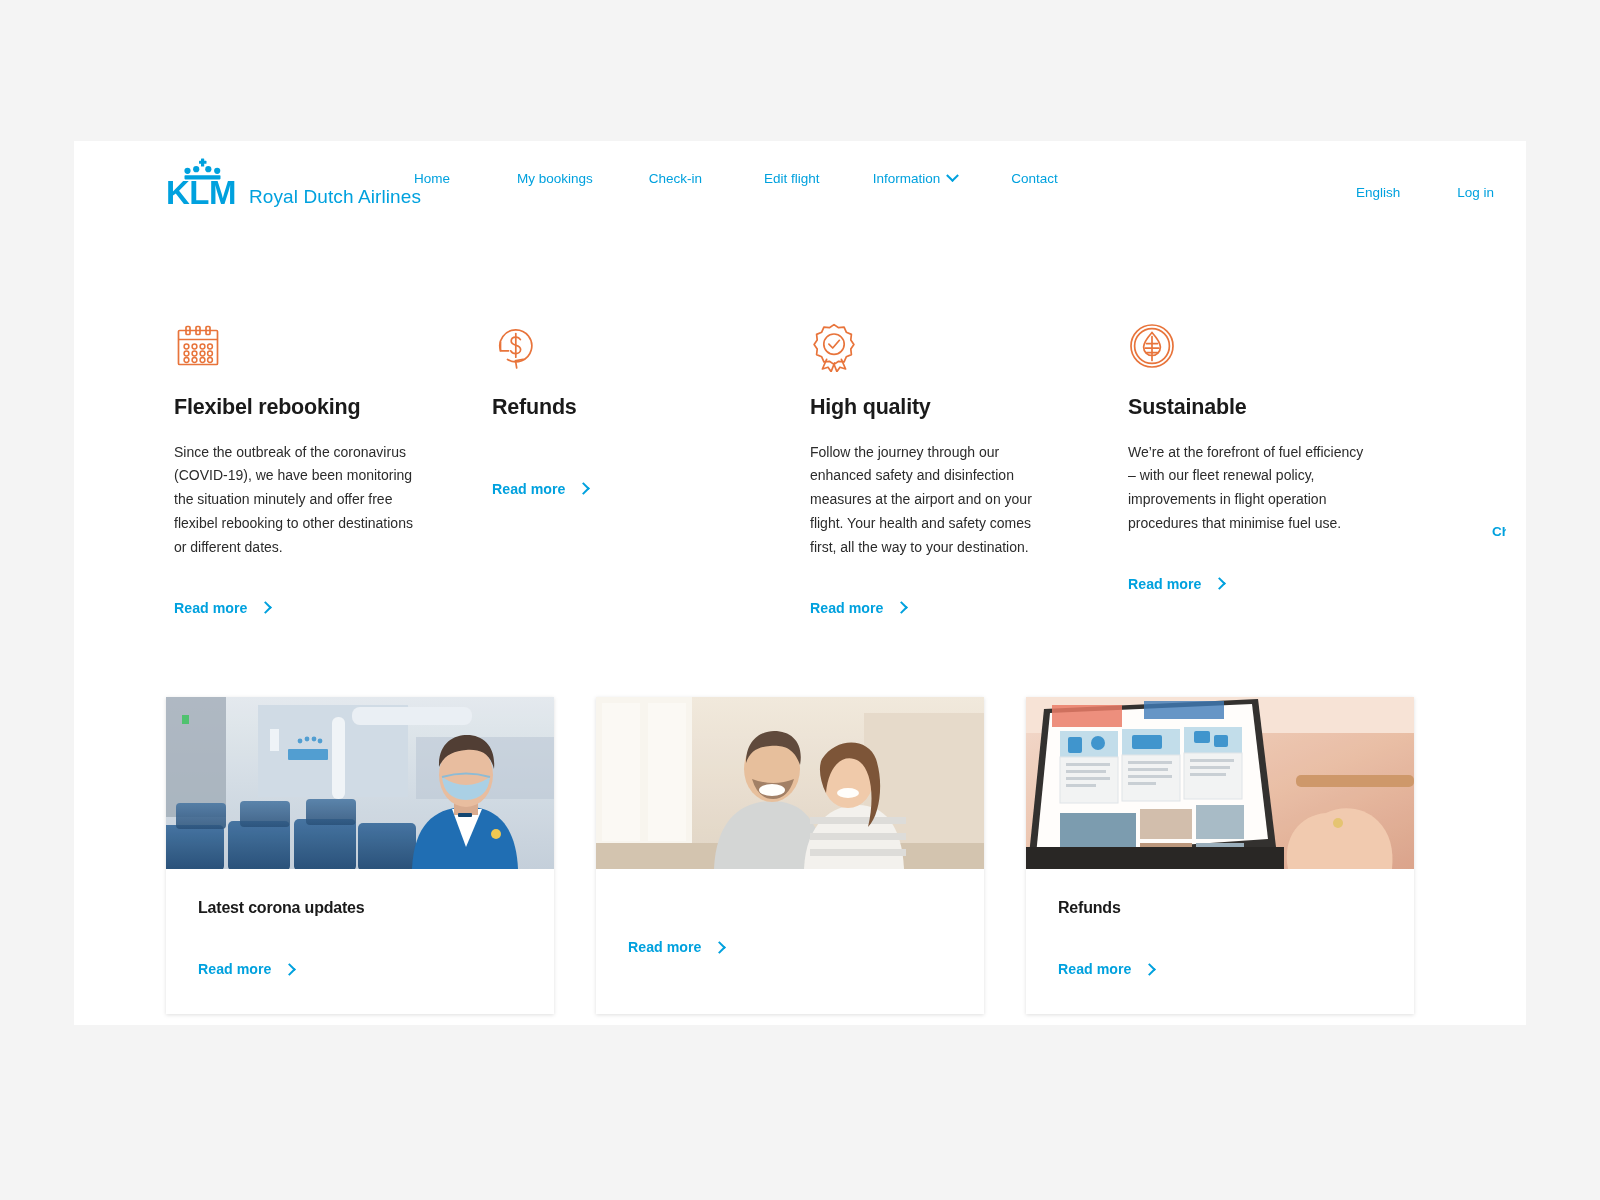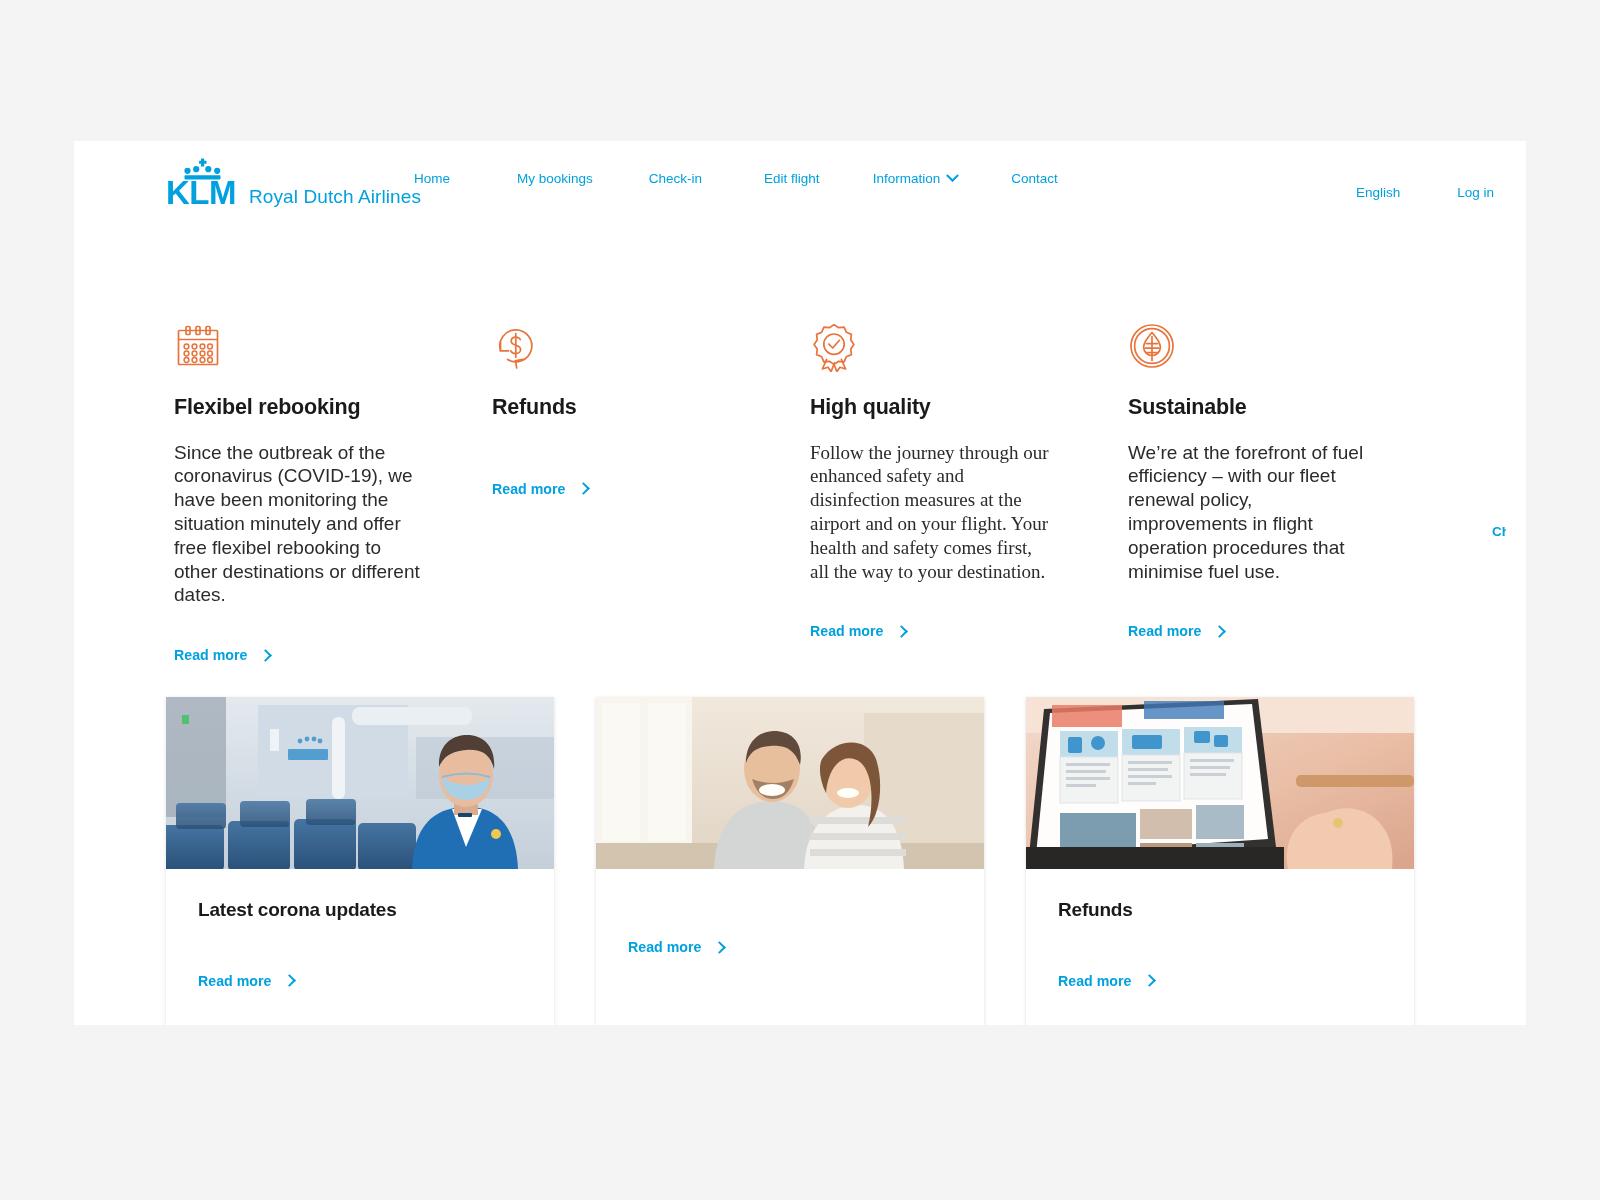--- a/index.html
+++ b/index.html
@@ -120,27 +120,27 @@
 
   .feature-title {
     font-size: 21.5px;
     font-weight: bold;
     color: #1a1a1a;
     letter-spacing: -0.2px;
     margin-bottom: 21px;
     line-height: 1.1;
   }
   .feature-body {
-    font-size: 19px;
+    font-size: 14px;
     color: #2b2b2b;
     line-height: 23.8px;
     width: 252px;
     white-space: pre-line;
   }
-  .feature-col:nth-child(3) .feature-body { width: 244px; font-family: Liberation Serif, serif; }
+  .feature-col:nth-child(3) .feature-body { width: 244px; }
   .feature-col:nth-child(4) .feature-body { width: 240px; }
 
   .read-more {
     margin-top: 41px;
     display: inline-flex;
     align-items: center;
     gap: 14px;
     color: #00a1de;
     font-size: 14.2px;
     font-weight: bold;
@@ -169,25 +169,25 @@
     box-shadow: 0 1px 4px rgba(0,0,0,0.13);
   }
   .card-media {
     width: 388px;
     height: 172px;
     overflow: hidden;
     position: relative;
   }
   .card-body { padding: 30px 32px 36px 32px; }
   .card-title {
-    font-size: 19px;
+    font-size: 16px;
     font-weight: bold;
     color: #1a1a1a;
     letter-spacing: -0.2px;
-    margin-bottom: 12px;
+    margin-bottom: 4px;
     line-height: 1.15;
   }
 
   
   .chat-tab {
     position: absolute;
     left: 1492px;
     top: 524px;
     color: #00a1de;
     font-size: 13.5px;

